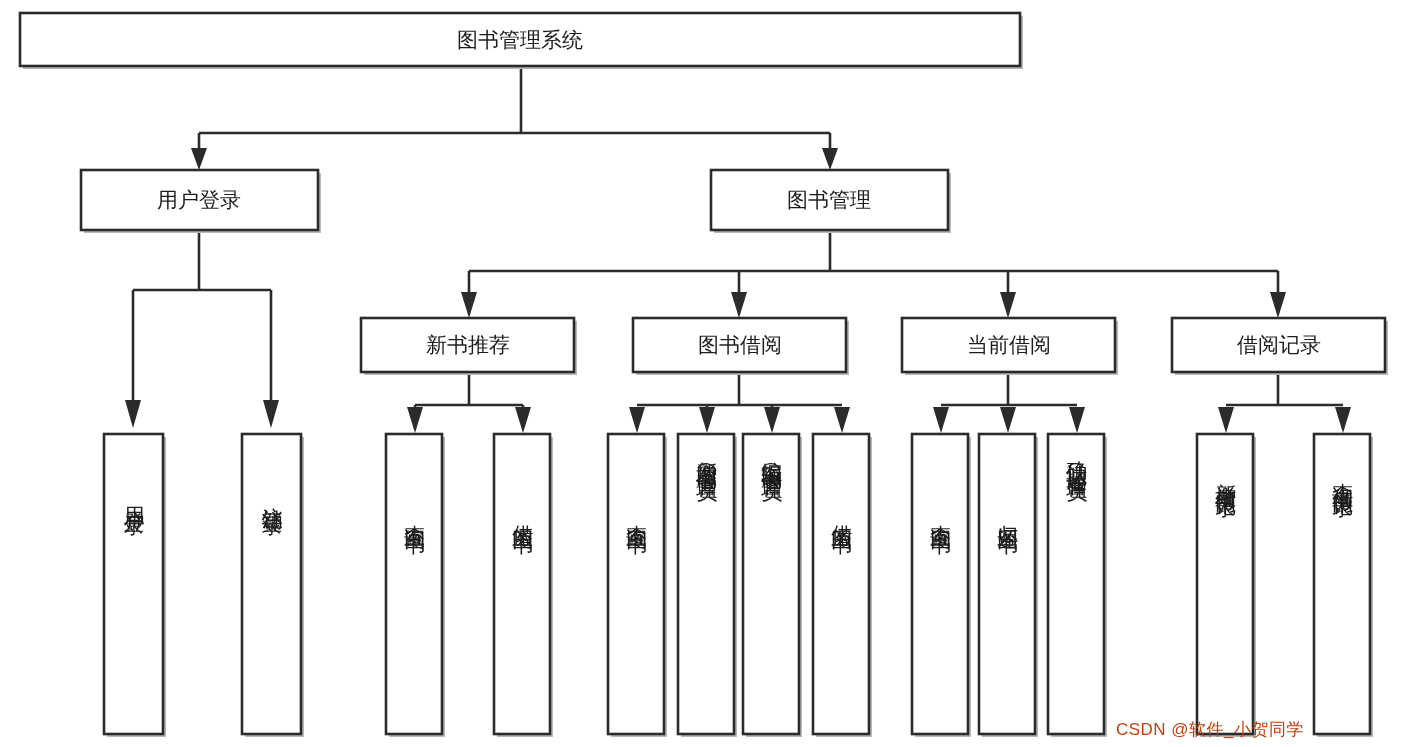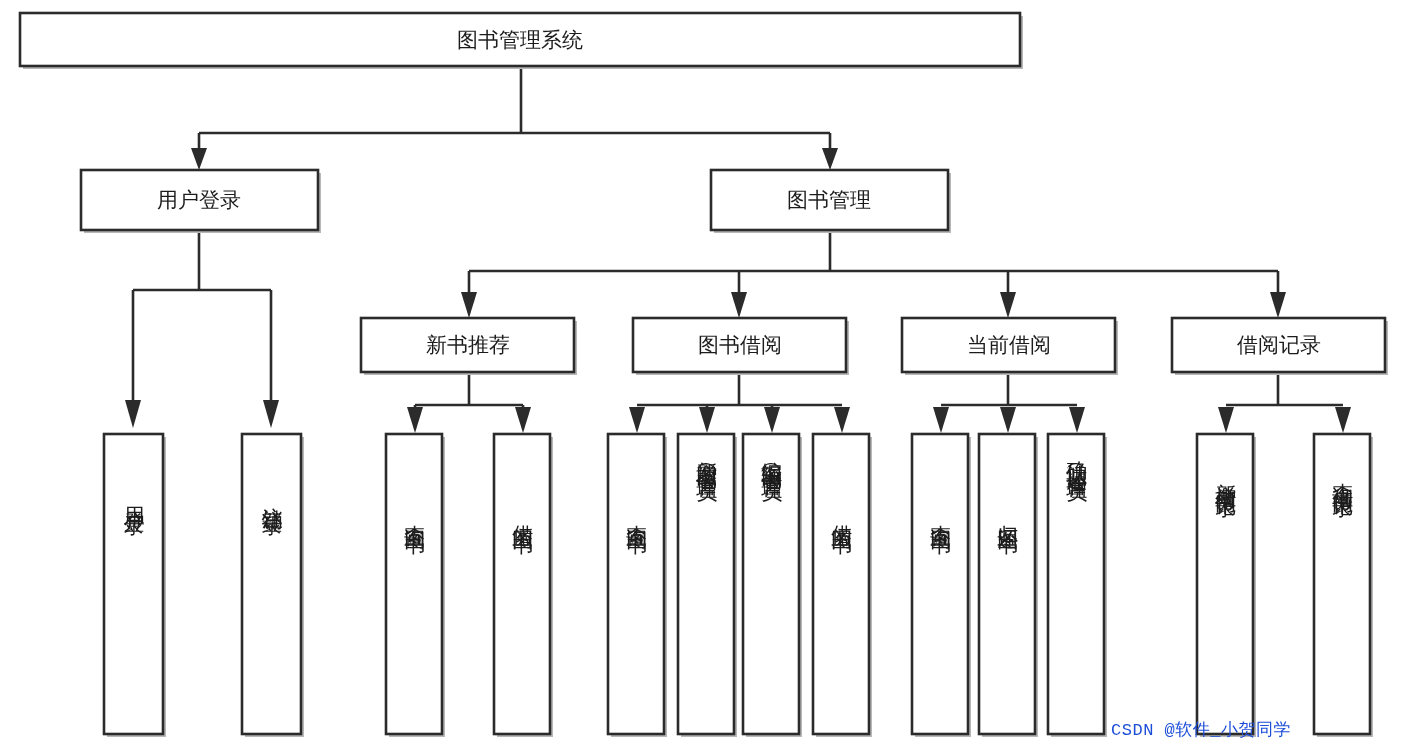--- a/index.html
+++ b/index.html
@@ -11,20 +11,21 @@
     width: 1405px;
     height: 747px;
     overflow: hidden;
     font-family: "DejaVu Sans", "Liberation Sans", sans-serif;
   }
   #diagram-root {
     position: relative;
     width: 1299px;
     height: 747px;
     background: #ffffff;
+    padding-left: 13px;
   }
   svg.flow {
     position: absolute;
     left: 0;
     top: 0;
     width: 1405px;
     height: 747px;
   }
   .node-box {
     fill: #ffffff;
@@ -66,23 +67,23 @@
     font-size: 21px;
     line-height: 1.32;
     letter-spacing: 3px;
     color: #1c1c1c;
     white-space: nowrap;
   }
   .watermark {
     position: absolute;
     right: 8px;
     bottom: 6px;
-    font-family: Liberation Mono, monospace;
+    font-family: Liberation Sans, sans-serif;
     font-size: 17px;
-    color: #1d4ed8;
+    color: #c2410c;
     letter-spacing: 0.5px;
     white-space: nowrap;
   }
 </style>
 </head>
 <body>
 
 <div id="diagram-root">
 
   <svg class="flow" viewBox="0 0 1405 747" xmlns="http://www.w3.org/2000/svg">

